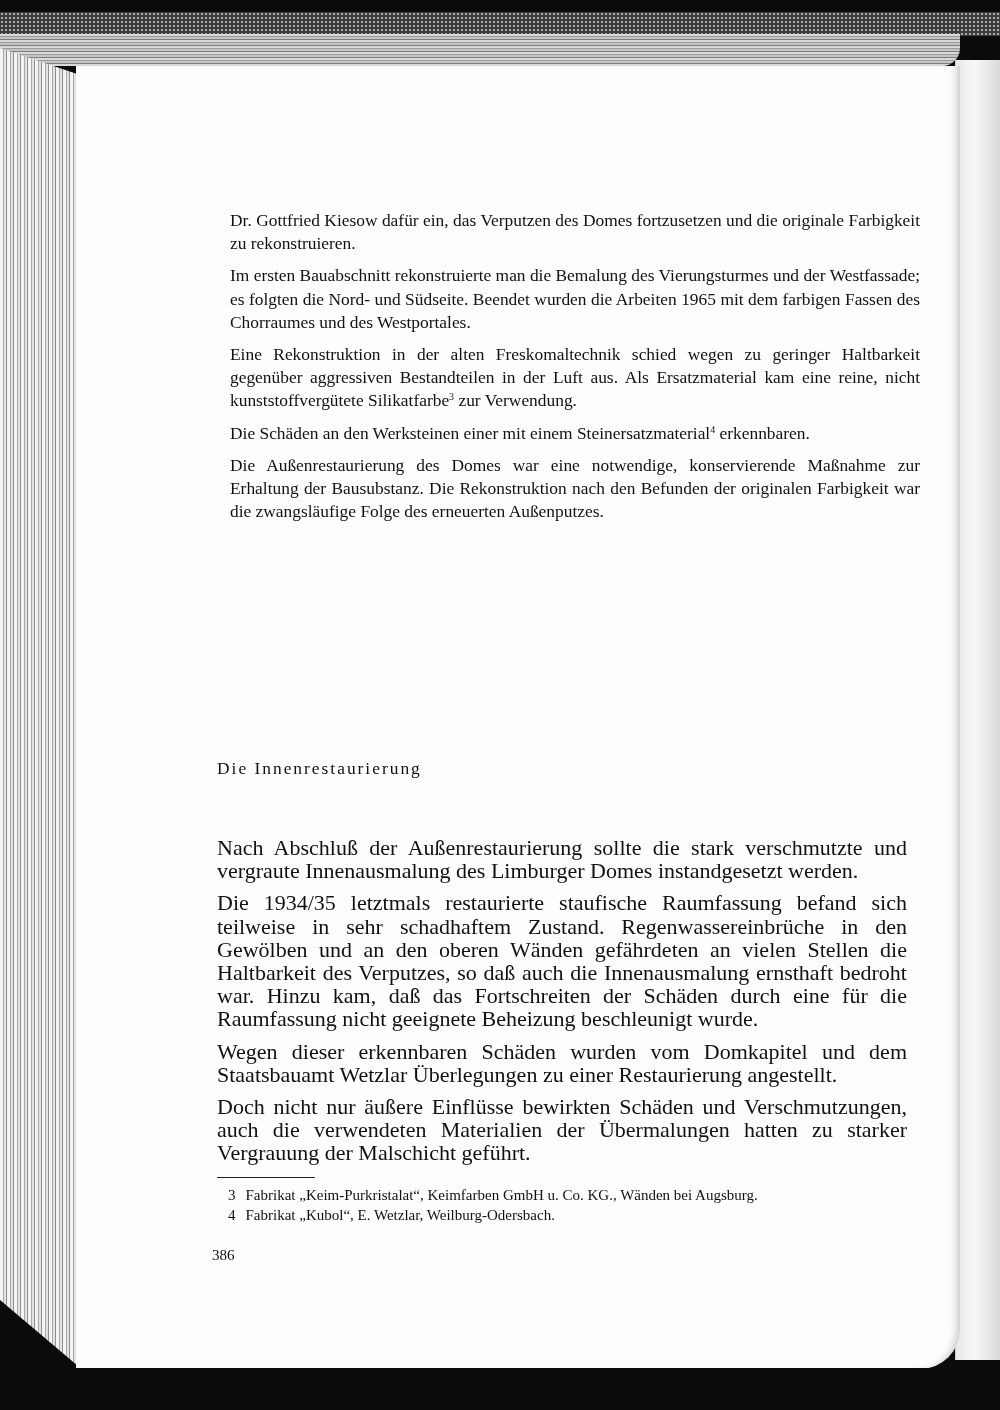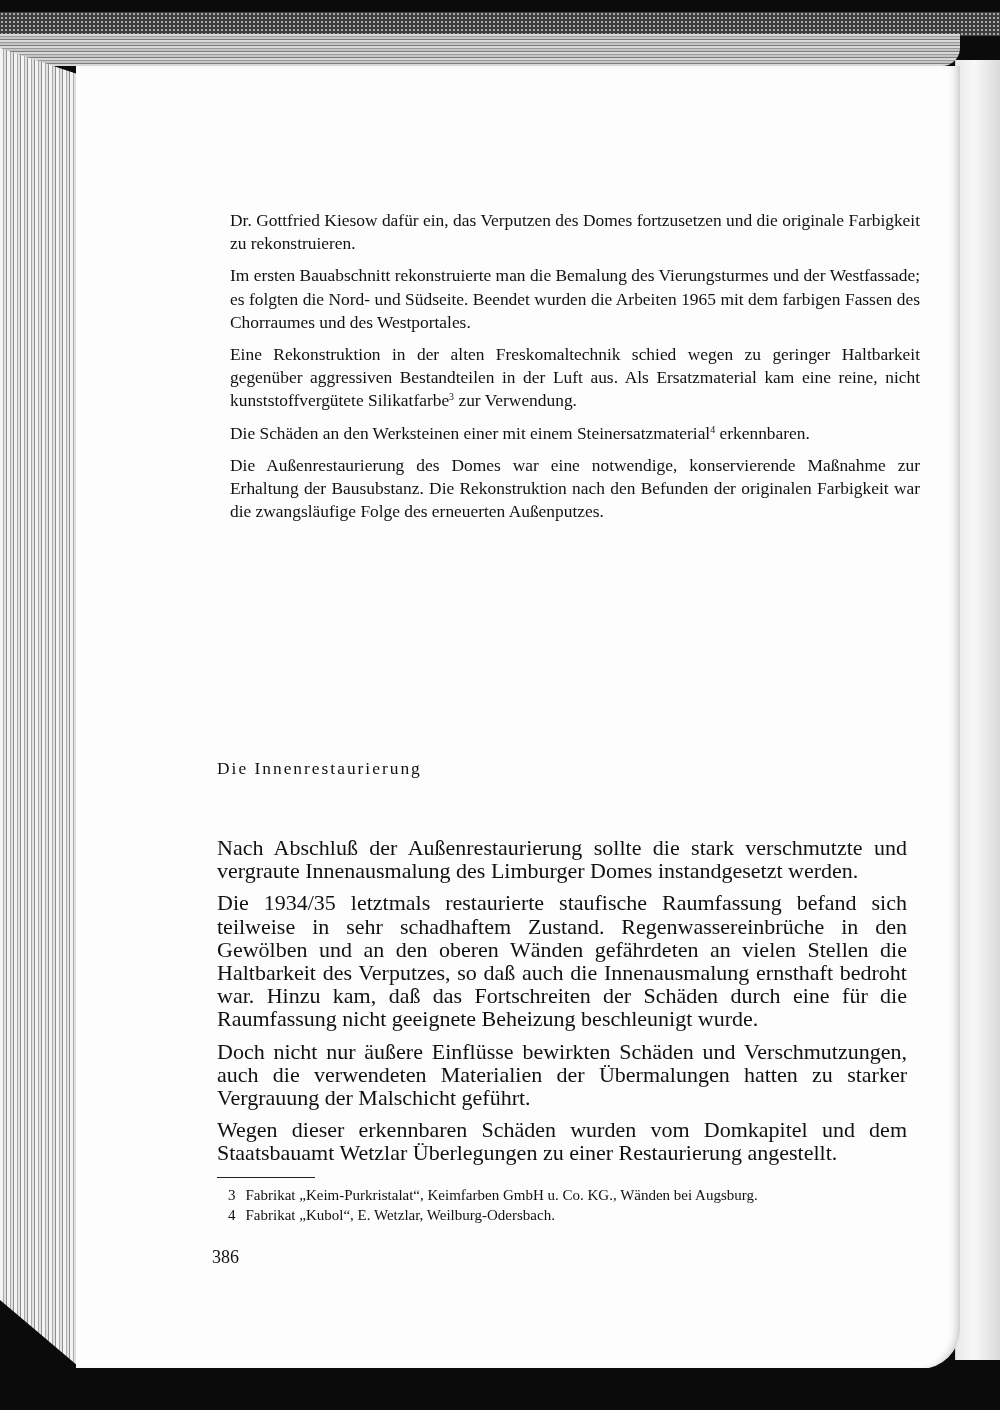--- a/index.html
+++ b/index.html
@@ -59,21 +59,21 @@
     .content2 p { margin: 0 0 9px 0; text-align: justify; }
     .fn-rule {
       position: absolute; left: 217px; top: 1177px; width: 98px; height: 1px; background: #222;
     }
     .footnotes {
       position: absolute; left: 228px; top: 1185px; width: 690px;
       font-size: 15px; line-height: 20px;
     }
     .footnotes .fn { display: flex; gap: 10px; }
     .page-number {
-      position: absolute; left: 212px; top: 1247px; font-size: 18px;
+      position: absolute; left: 212px; top: 1247px; font-size: 15px;
     }
   </style>
 </head>
 <body>
 
 <div class="cover-top"></div>
 <div class="page-block-top"></div>
 <div class="page-edges-left"></div>
 <div class="right-spine"></div>
 
@@ -85,22 +85,22 @@
   <p><span>Eine Rekonstruktion in der alten Freskomaltechnik schied wegen zu geringer Haltbarkeit gegenüber aggressiven Bestandteilen in der Luft aus. Als Ersatzmaterial kam eine reine, nicht kunststoffvergütete Silikatfarbe</span><sup>3</sup><span> zur Verwendung.</span></p>
   <p><span>Die Schäden an den Werksteinen einer mit einem Steinersatzmaterial</span><sup>4</sup><span> erkennbaren.</span></p>
   <p>Die Außenrestaurierung des Domes war eine notwendige, konservierende Maßnahme zur Erhaltung der Bausubstanz. Die Rekonstruktion nach den Befunden der originalen Farbigkeit war die zwangsläufige Folge des erneuerten Außenputzes.</p>
 </div>
 
 <h2 class="section-title">Die Innenrestaurierung</h2>
 
 <div class="content2">
   <p>Nach Abschluß der Außenrestaurierung sollte die stark verschmutzte und vergraute Innenausmalung des Limburger Domes instandgesetzt werden.</p>
   <p>Die 1934/35 letztmals restaurierte staufische Raumfassung befand sich teilweise in sehr schadhaftem Zustand. Regenwassereinbrüche in den Gewölben und an den oberen Wänden gefährdeten an vielen Stellen die Haltbarkeit des Verputzes, so daß auch die Innenausmalung ernsthaft bedroht war. Hinzu kam, daß das Fortschreiten der Schäden durch eine für die Raumfassung nicht geeignete Beheizung beschleunigt wurde.</p>
+  <p>Wegen dieser erkennbaren Schäden wurden vom Domkapitel und dem Staatsbauamt Wetzlar Überlegungen zu einer Restaurierung angestellt.</p>
   <p>Doch nicht nur äußere Einflüsse bewirkten Schäden und Verschmutzungen, auch die verwendeten Materialien der Übermalungen hatten zu starker Vergrauung der Malschicht geführt.</p>
-  <p>Wegen dieser erkennbaren Schäden wurden vom Domkapitel und dem Staatsbauamt Wetzlar Überlegungen zu einer Restaurierung angestellt.</p>
 </div>
 
 <div class="fn-rule"></div>
 <div class="footnotes">
   <div class="fn">
     <span>3</span>
     <span>Fabrikat „Keim-Purkristalat“, Keimfarben GmbH u. Co. KG., Wänden bei Augsburg.</span>
   </div>
   <div class="fn">
     <span>4</span>

